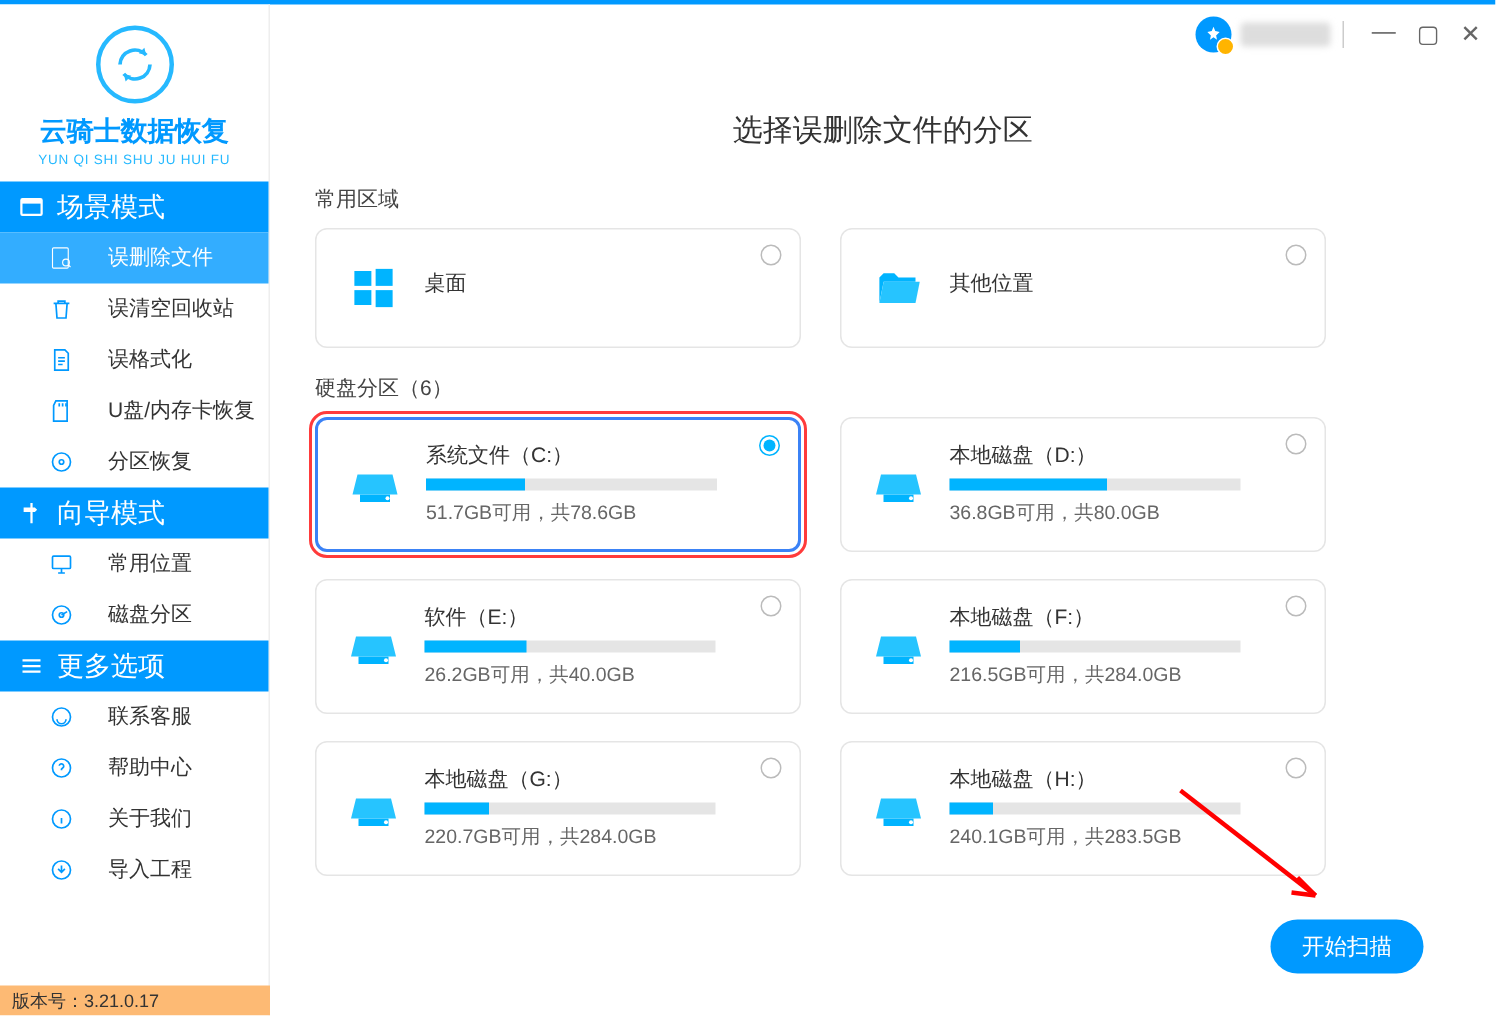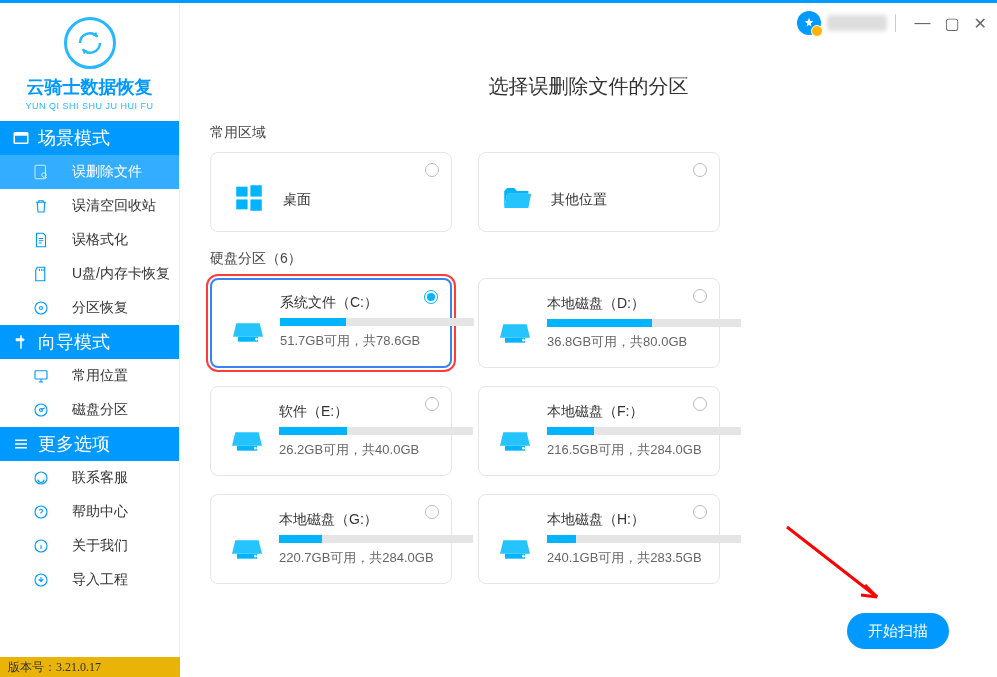--- a/index.html
+++ b/index.html
@@ -41,22 +41,22 @@
   height: 34px; display: flex; align-items: center;
   padding-left: 32px; gap: 22px;
   font-size: 14px; color: #333; cursor: pointer;
 }
 .nav-item.active { background: #33adff; color: #fff; }
 .nav-item svg { width: 18px; height: 18px; flex-shrink: 0; }
 .nav-item:not(.active) svg { stroke: #0099ff; fill: none; }
 .nav-item.active svg { stroke: #fff; fill: none; }
 
 .version-bar {
-  height: 20px; background: #eab308; color: #333;
-  font-size: 12px; display: flex; align-items: center; padding-left: 8px; font-family: Liberation Serif, serif;
+  height: 20px; background: #fdba74; color: #333;
+  font-size: 12px; display: flex; align-items: center; padding-left: 8px;
 }
 
 
 .main { flex: 1; display: flex; flex-direction: column; position: relative; }
 .titlebar {
   height: 40px; display: flex; align-items: center; justify-content: flex-end;
   gap: 8px; padding-right: 10px;
 }
 .user-badge {
   display: flex; align-items: center; gap: 6px;
@@ -74,23 +74,23 @@
 .win-controls { display: flex; gap: 14px; margin-left: 10px; font-size: 16px; color: #666; }
 .win-controls span { cursor: pointer; }
 
 .page-title { text-align: center; font-size: 20px; color: #333; margin: 30px 0 24px; }
 
 .content { padding: 0 50px 0 30px; flex: 1; overflow: hidden; }
 .group-label { font-size: 14px; color: #444; margin-bottom: 10px; }
 
 .card-row { display: flex; gap: 26px; margin-bottom: 18px; }
 .card {
-  width: 242px; height: 80px;
+  width: 324px; height: 80px;
   border: 1px solid #e5e5e5; border-radius: 8px;
-  display: flex; align-items: flex-end; padding: 16px 16px;
+  display: flex; align-items: center; padding: 16px 16px;
   position: relative; cursor: pointer;
 }
 .card.selected {
   border: 2px solid #3b82f6;
   outline: 2px solid #ff3b3b; outline-offset: 2px;
 }
 .card .radio {
   position: absolute; top: 10px; right: 12px;
   width: 14px; height: 14px; border: 1.5px solid #bbb; border-radius: 50%;
 }

